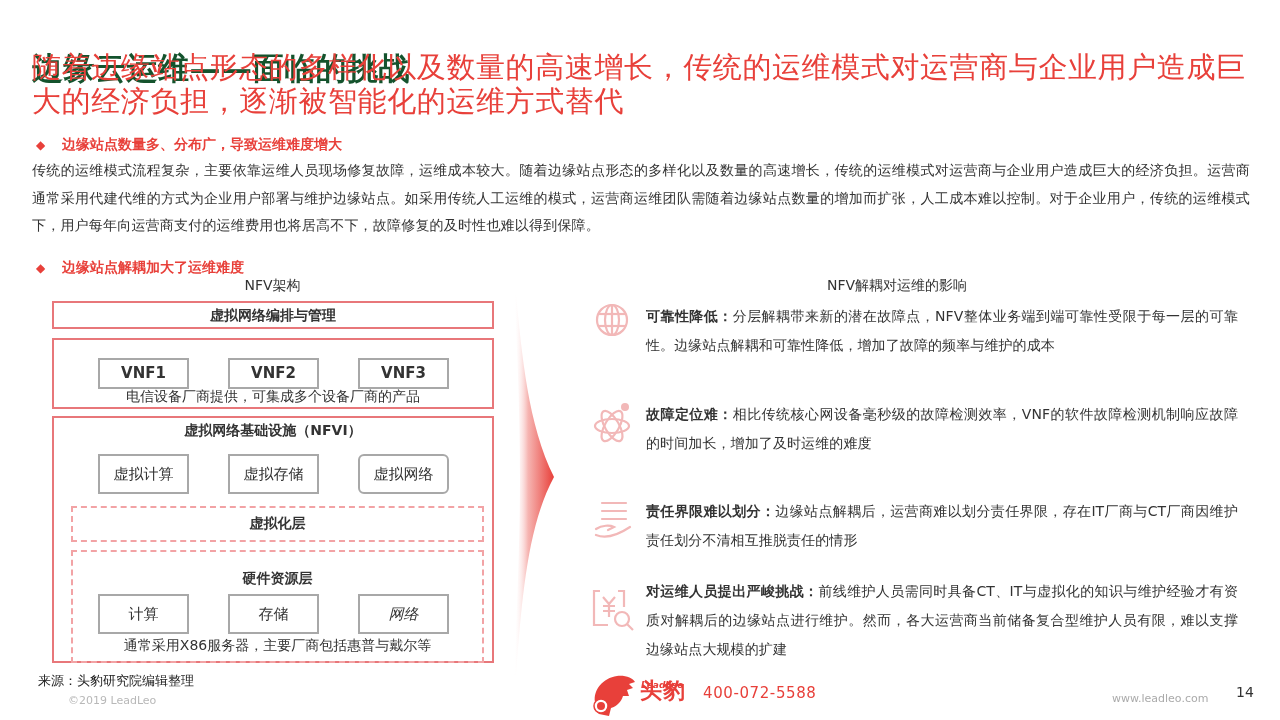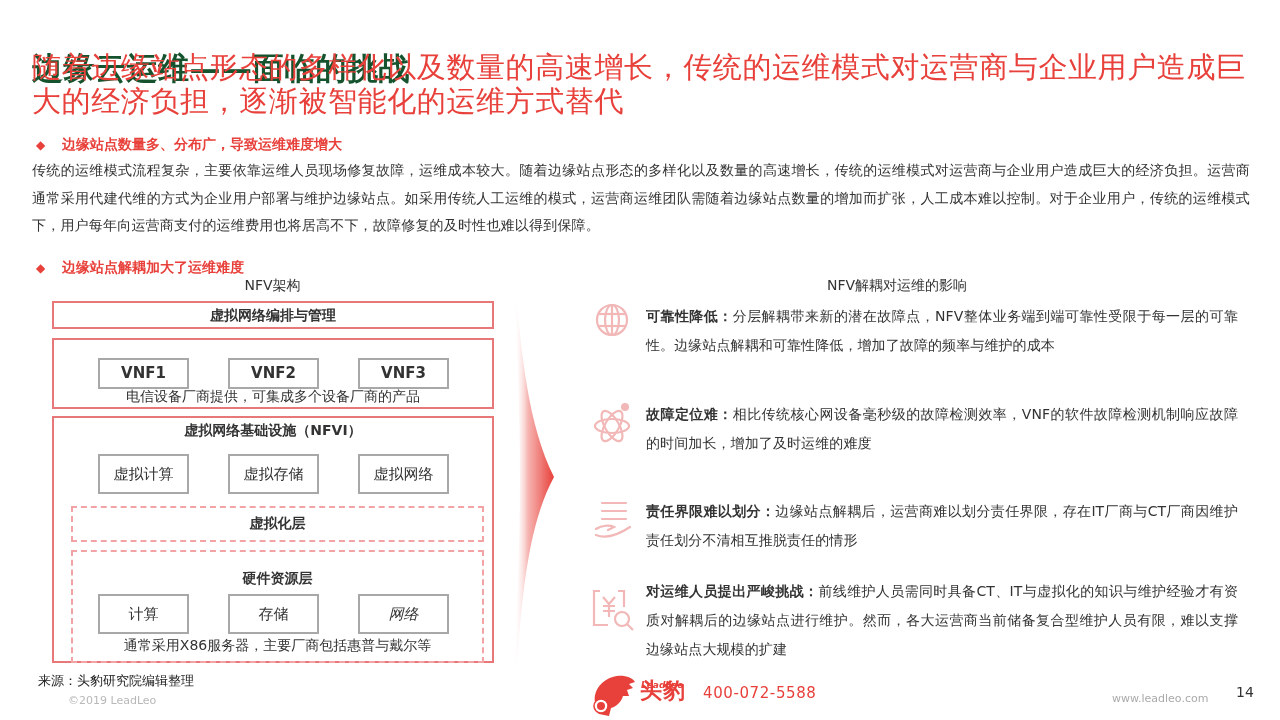--- a/index.html
+++ b/index.html
@@ -62,21 +62,21 @@
   <div class="box-gray" style="left:44px; top:18px;"><b>VNF1</b></div>
   <div class="box-gray" style="left:174px; top:18px;"><b>VNF2</b></div>
   <div class="box-gray" style="left:304px; top:18px;"><b>VNF3</b></div>
   <div class="box-note" style="top:48px;">电信设备厂商提供，可集成多个设备厂商的产品</div>
 </div>
 
 <div class="box-red" style="left:52px; top:416px; width:442px; height:247px;">
   <div class="box-title" style="top:4px;">虚拟网络基础设施（NFVI）</div>
   <div class="box-gray" style="left:44px; top:36px; height:40px; line-height:36px;"><span>虚拟计算</span></div>
   <div class="box-gray" style="left:174px; top:36px; height:40px; line-height:36px;"><span>虚拟存储</span></div>
-  <div class="box-gray" style="left:304px; top:36px; height:40px; line-height:36px;"><span>虚拟网络</span></div>
+  <div class="box-gray" style="left:304px; top:36px; height:40px; line-height:36px;border-radius:6px;"><span>虚拟网络</span></div>
 
   <div class="box-dash" style="left:17px; top:88px; width:413px; height:36px;">
     <div class="box-title" style="top:7px;">虚拟化层</div>
   </div>
 
   <div class="box-dash" style="left:17px; top:132px; width:413px; height:113px;">
     <div class="box-title" style="top:18px;">硬件资源层</div>
     <div class="box-gray" style="left:25px; top:42px; height:40px; line-height:36px;"><span>计算</span></div>
     <div class="box-gray" style="left:155px; top:42px; height:40px; line-height:36px;"><span>存储</span></div>
     <div class="box-gray" style="left:285px; top:42px; height:40px; line-height:36px;font-style:italic;"><span>网络</span></div>

